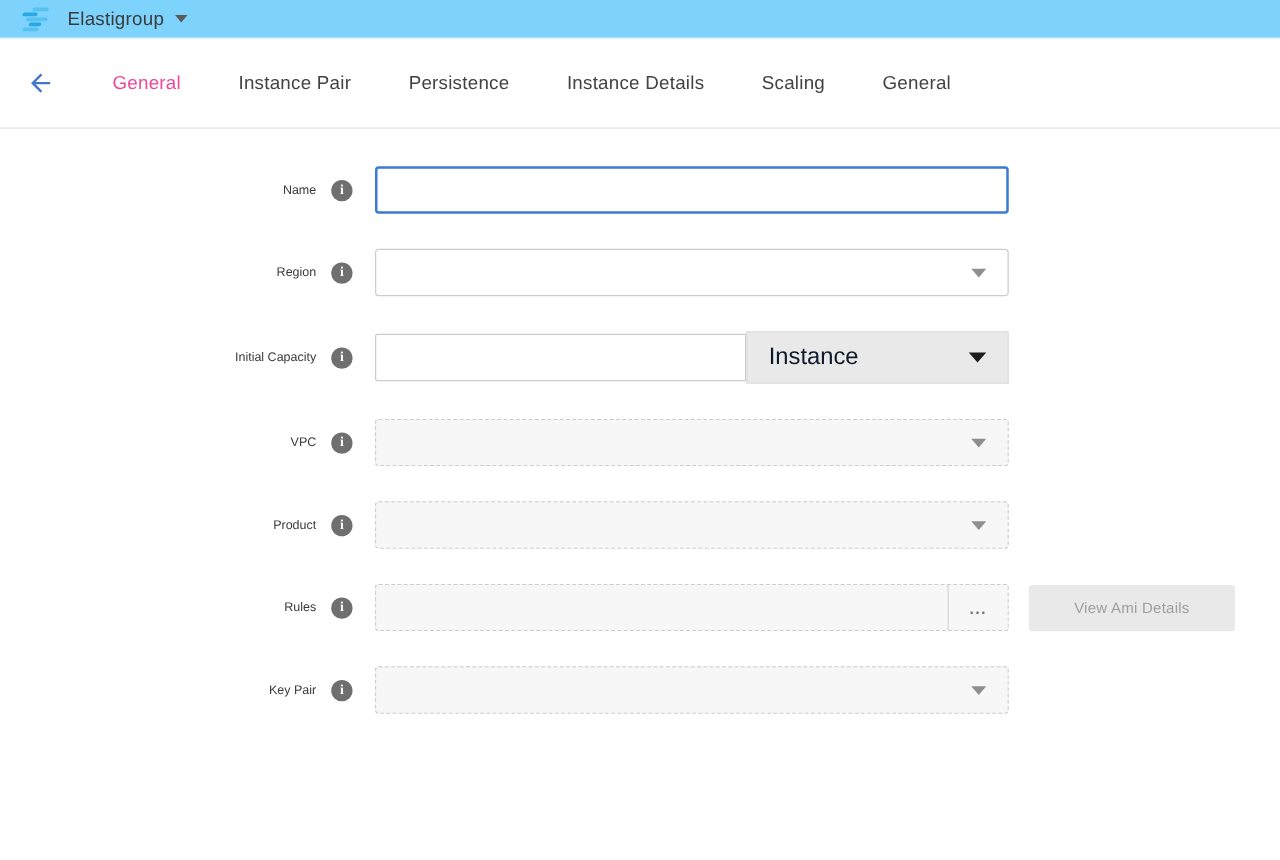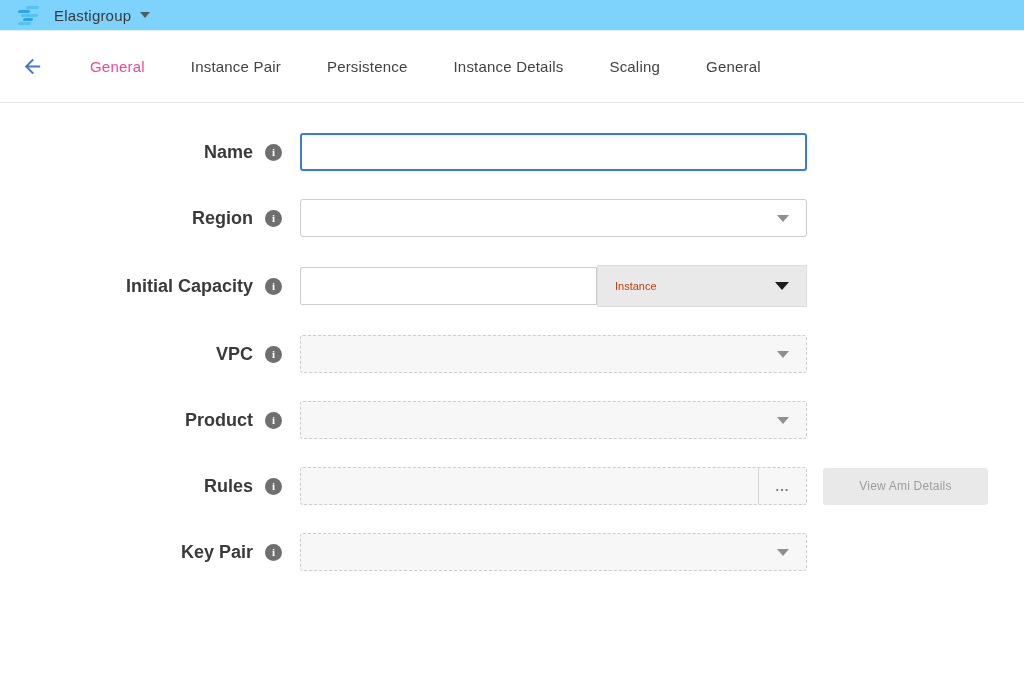--- a/index.html
+++ b/index.html
@@ -32,21 +32,21 @@
   .tabs { display:flex; align-items:center; gap:42px; }
   .tab { font-size:15px; color:#424242; cursor:pointer; white-space:nowrap;
     padding:4px 2px; letter-spacing:.2px; }
   .tab.active { color:#ec4899; }
 
   
   .form { padding-top:30px; }
   .row { display:flex; align-items:center; margin-bottom:28px; min-height:38px; }
   .label-cell { width:282px; display:flex; justify-content:flex-end;
     align-items:center; gap:12px; flex:0 0 282px; }
-  .field-label { font-size:18px; font-weight:700; color:#3a3a3a; }
+  .field-label { font-size:10px; font-weight:400; color:#3a3a3a; }
   .info { width:17px; height:17px; border-radius:50%; background:#6f6f6f;
     color:#fff; font-size:11px; font-weight:700; line-height:17px;
     text-align:center; font-family:"Liberation Serif", serif; cursor:pointer;
     flex:0 0 17px; }
   .info::before { content:"i"; }
   .control { margin-left:18px; display:flex; align-items:center; }
 
   .text-input { width:507px; height:38px; border:1px solid #ccc;
     border-radius:3px; background:#fff; padding:0 10px; font-size:14px;
     color:#333; outline:none; }
@@ -59,21 +59,21 @@
     cursor:default; }
   .caret-gray { width:0; height:0; border-left:6px solid transparent;
     border-right:6px solid transparent; border-top:7px solid #8f8f8f; }
 
   .capacity-input { width:297px; height:38px; border:1px solid #ccc;
     background:#fff; padding:0 10px; font-size:14px; color:#333;
     outline:none; border-radius:2px 0 0 2px; }
   .unit-select { width:210px; height:42px; background:#e9e9e9;
     border:1px solid #dedede; display:flex; align-items:center;
     justify-content:space-between; padding:0 17px; cursor:pointer; }
-  .unit-label { font-size:11px; color:#c2410c; }
+  .unit-label { font-size:19px; color:#0f172a; }
   .caret-black { width:0; height:0; border-left:7px solid transparent;
     border-right:7px solid transparent; border-top:8px solid #1c1c1c; }
 
   .image-field { width:507px; height:38px; border:1px dashed #ccc;
     border-radius:3px; background:#f7f7f7; display:flex; align-items:stretch; }
   .image-main { flex:1; }
   .image-more { width:48px; border-left:1px solid #d6d6d6; display:flex;
     align-items:center; justify-content:center; color:#757575; font-size:13px;
     font-weight:700; letter-spacing:1px; cursor:pointer; }
 

